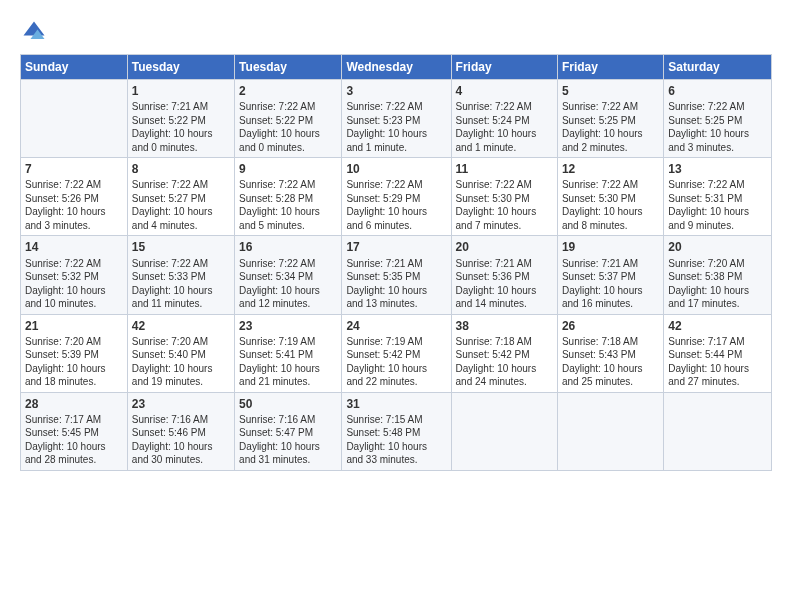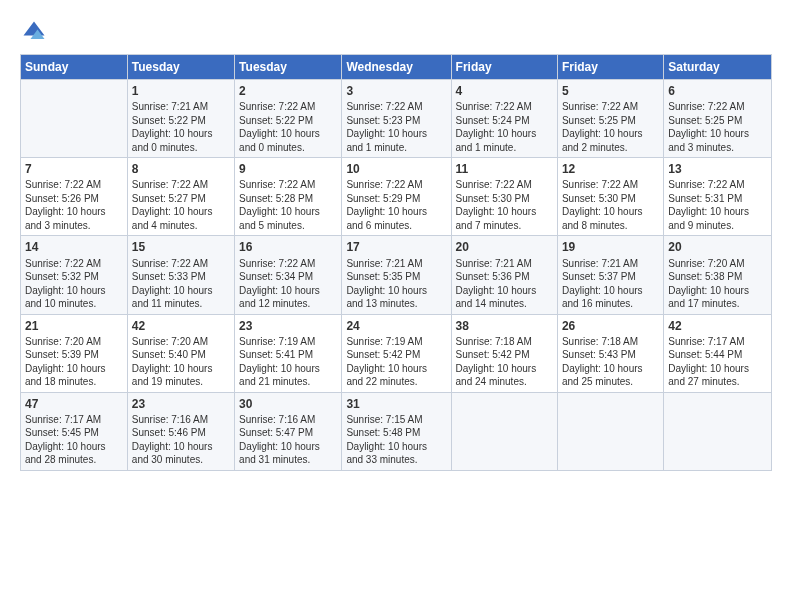--- a/index.html
+++ b/index.html
@@ -235,29 +235,29 @@
             <span class="day-num">26</span>
             <div class="day-info">Sunrise: 7:18 AM<br>Sunset: 5:43 PM<br>Daylight: 10 hours<br>and 25 minutes.</div>
           </td>
           <td>
             <span class="day-num">42</span>
             <div class="day-info">Sunrise: 7:17 AM<br>Sunset: 5:44 PM<br>Daylight: 10 hours<br>and 27 minutes.</div>
           </td>
         </tr>
         <tr>
           <td>
-            <span class="day-num">47</span>
+            <span class="day-num">28</span>
             <div class="day-info">Sunrise: 7:17 AM<br>Sunset: 5:45 PM<br>Daylight: 10 hours<br>and 28 minutes.</div>
           </td>
           <td>
             <span class="day-num">23</span>
             <div class="day-info">Sunrise: 7:16 AM<br>Sunset: 5:46 PM<br>Daylight: 10 hours<br>and 30 minutes.</div>
           </td>
           <td>
-            <span class="day-num">30</span>
+            <span class="day-num">50</span>
             <div class="day-info">Sunrise: 7:16 AM<br>Sunset: 5:47 PM<br>Daylight: 10 hours<br>and 31 minutes.</div>
           </td>
           <td>
             <span class="day-num">31</span>
             <div class="day-info">Sunrise: 7:15 AM<br>Sunset: 5:48 PM<br>Daylight: 10 hours<br>and 33 minutes.</div>
           </td>
           <td></td>
           <td></td>
           <td></td>
         </tr>

